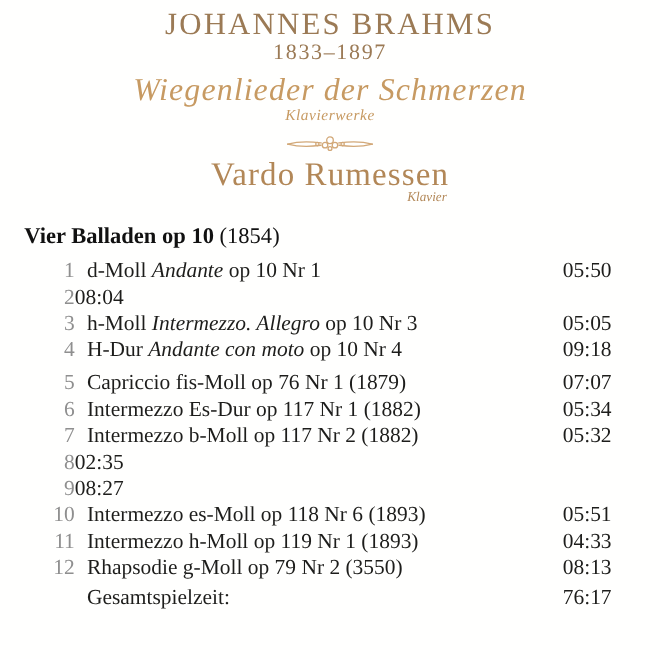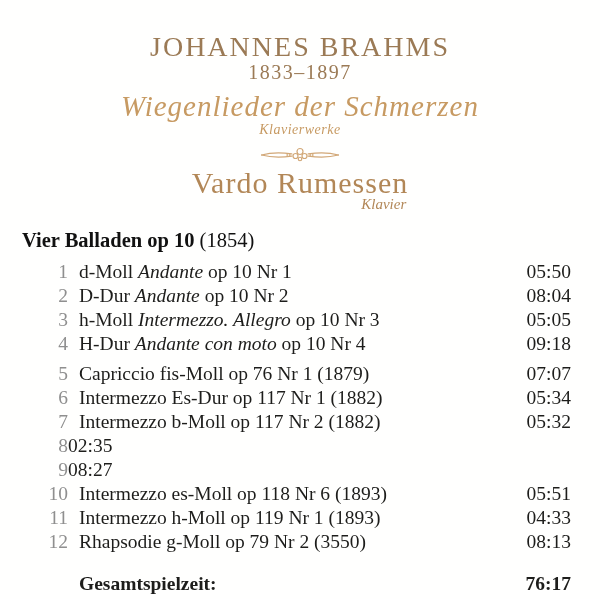--- a/index.html
+++ b/index.html
@@ -11,21 +11,21 @@
     -webkit-font-smoothing: antialiased;
   }
   .page {
     position: relative;
     width: 600px; height: 599px;
     overflow: hidden;
     background: #fffffe;
   }
 
   
-  header { text-align: center; padding-top: 32px; }
+  header { text-align: center; padding-top: 8px; }
   .composer {
     font-size: 28px; line-height: 1.08;
     letter-spacing: 2px;
     color: var(--brown, #9b7a55);
   }
   .years {
     font-size: 20px; line-height: 1.05;
     letter-spacing: 1.5px;
     color: var(--brown, #9b7a55);
   }
@@ -49,46 +49,46 @@
   }
   .ornament svg { display: inline-block; vertical-align: top; }
   .performer-block { display: inline-block; margin-top: 3px; }
   .performer {
     font-size: 30px; line-height: 1.1;
     letter-spacing: 1px;
     color: var(--performer, #b28757);
   }
   .instrument {
     font-style: italic;
-    font-size: 15px; line-height: 1;
+    font-size: 12px; line-height: 1;
     margin-top: -2px; padding-right: 2px;
     text-align: right;
     color: var(--performer, #b28757);
   }
 
   
-  .tracklist { padding: 0 29px 0 22px; margin-top: 14px; }
+  .tracklist { padding: 0 44px 0 22px; margin-top: 14px; }
   .list-heading {
     margin: 0; font-size: 20.5px; line-height: 26px;
     font-weight: bold; color: #111;
   }
   .heading-year { font-weight: normal; margin-left: 5px; }
   .group { margin-top: 7px; }
   .group + .group { margin-top: 6px; }
   .row {
     display: flex; align-items: baseline;
     font-size: 19.5px; line-height: 24px;
   }
   .num {
     flex: none; width: 46px; text-align: right;
     color: var(--number-gray, #8f8f8f);
   }
   .title { flex: 1; padding-left: 11px; white-space: pre-wrap; }
   .time { flex: none; }
-  .total-row { margin-top: 18px; font-weight: bold; }
+  .total-row { margin-top: 3px; }
 </style>
 </head>
 <body>
 
 <div class="page">
 
   <header>
     <div class="composer">JOHANNES BRAHMS</div>
     <div class="years">1833–1897</div>
     <div class="album-title">Wiegenlieder der Schmerzen</div>
@@ -120,21 +120,20 @@
 
     <div id="groups">
         <div class="group">
           <div class="row">
             <span class="num">1</span>
             <span class="title"><span>d-Moll </span><i>Andante</i><span> op 10 Nr 1</span></span>
             <span class="time">05:50</span>
           </div>
           <div class="row">
             <span class="num">2</span>
-            <span class="title"><span>D-Dur </span><i>Andante</i><span> op 10 Nr 2</span></span>
             <span class="time">08:04</span>
           </div>
           <div class="row">
             <span class="num">3</span>
             <span class="title"><span>h-Moll </span><i>Intermezzo. Allegro</i><span> op 10 Nr 3</span></span>
             <span class="time">05:05</span>
           </div>
           <div class="row">
             <span class="num">4</span>
             <span class="title"><span>H-Dur </span><i>Andante con moto</i><span> op 10 Nr 4</span></span>

